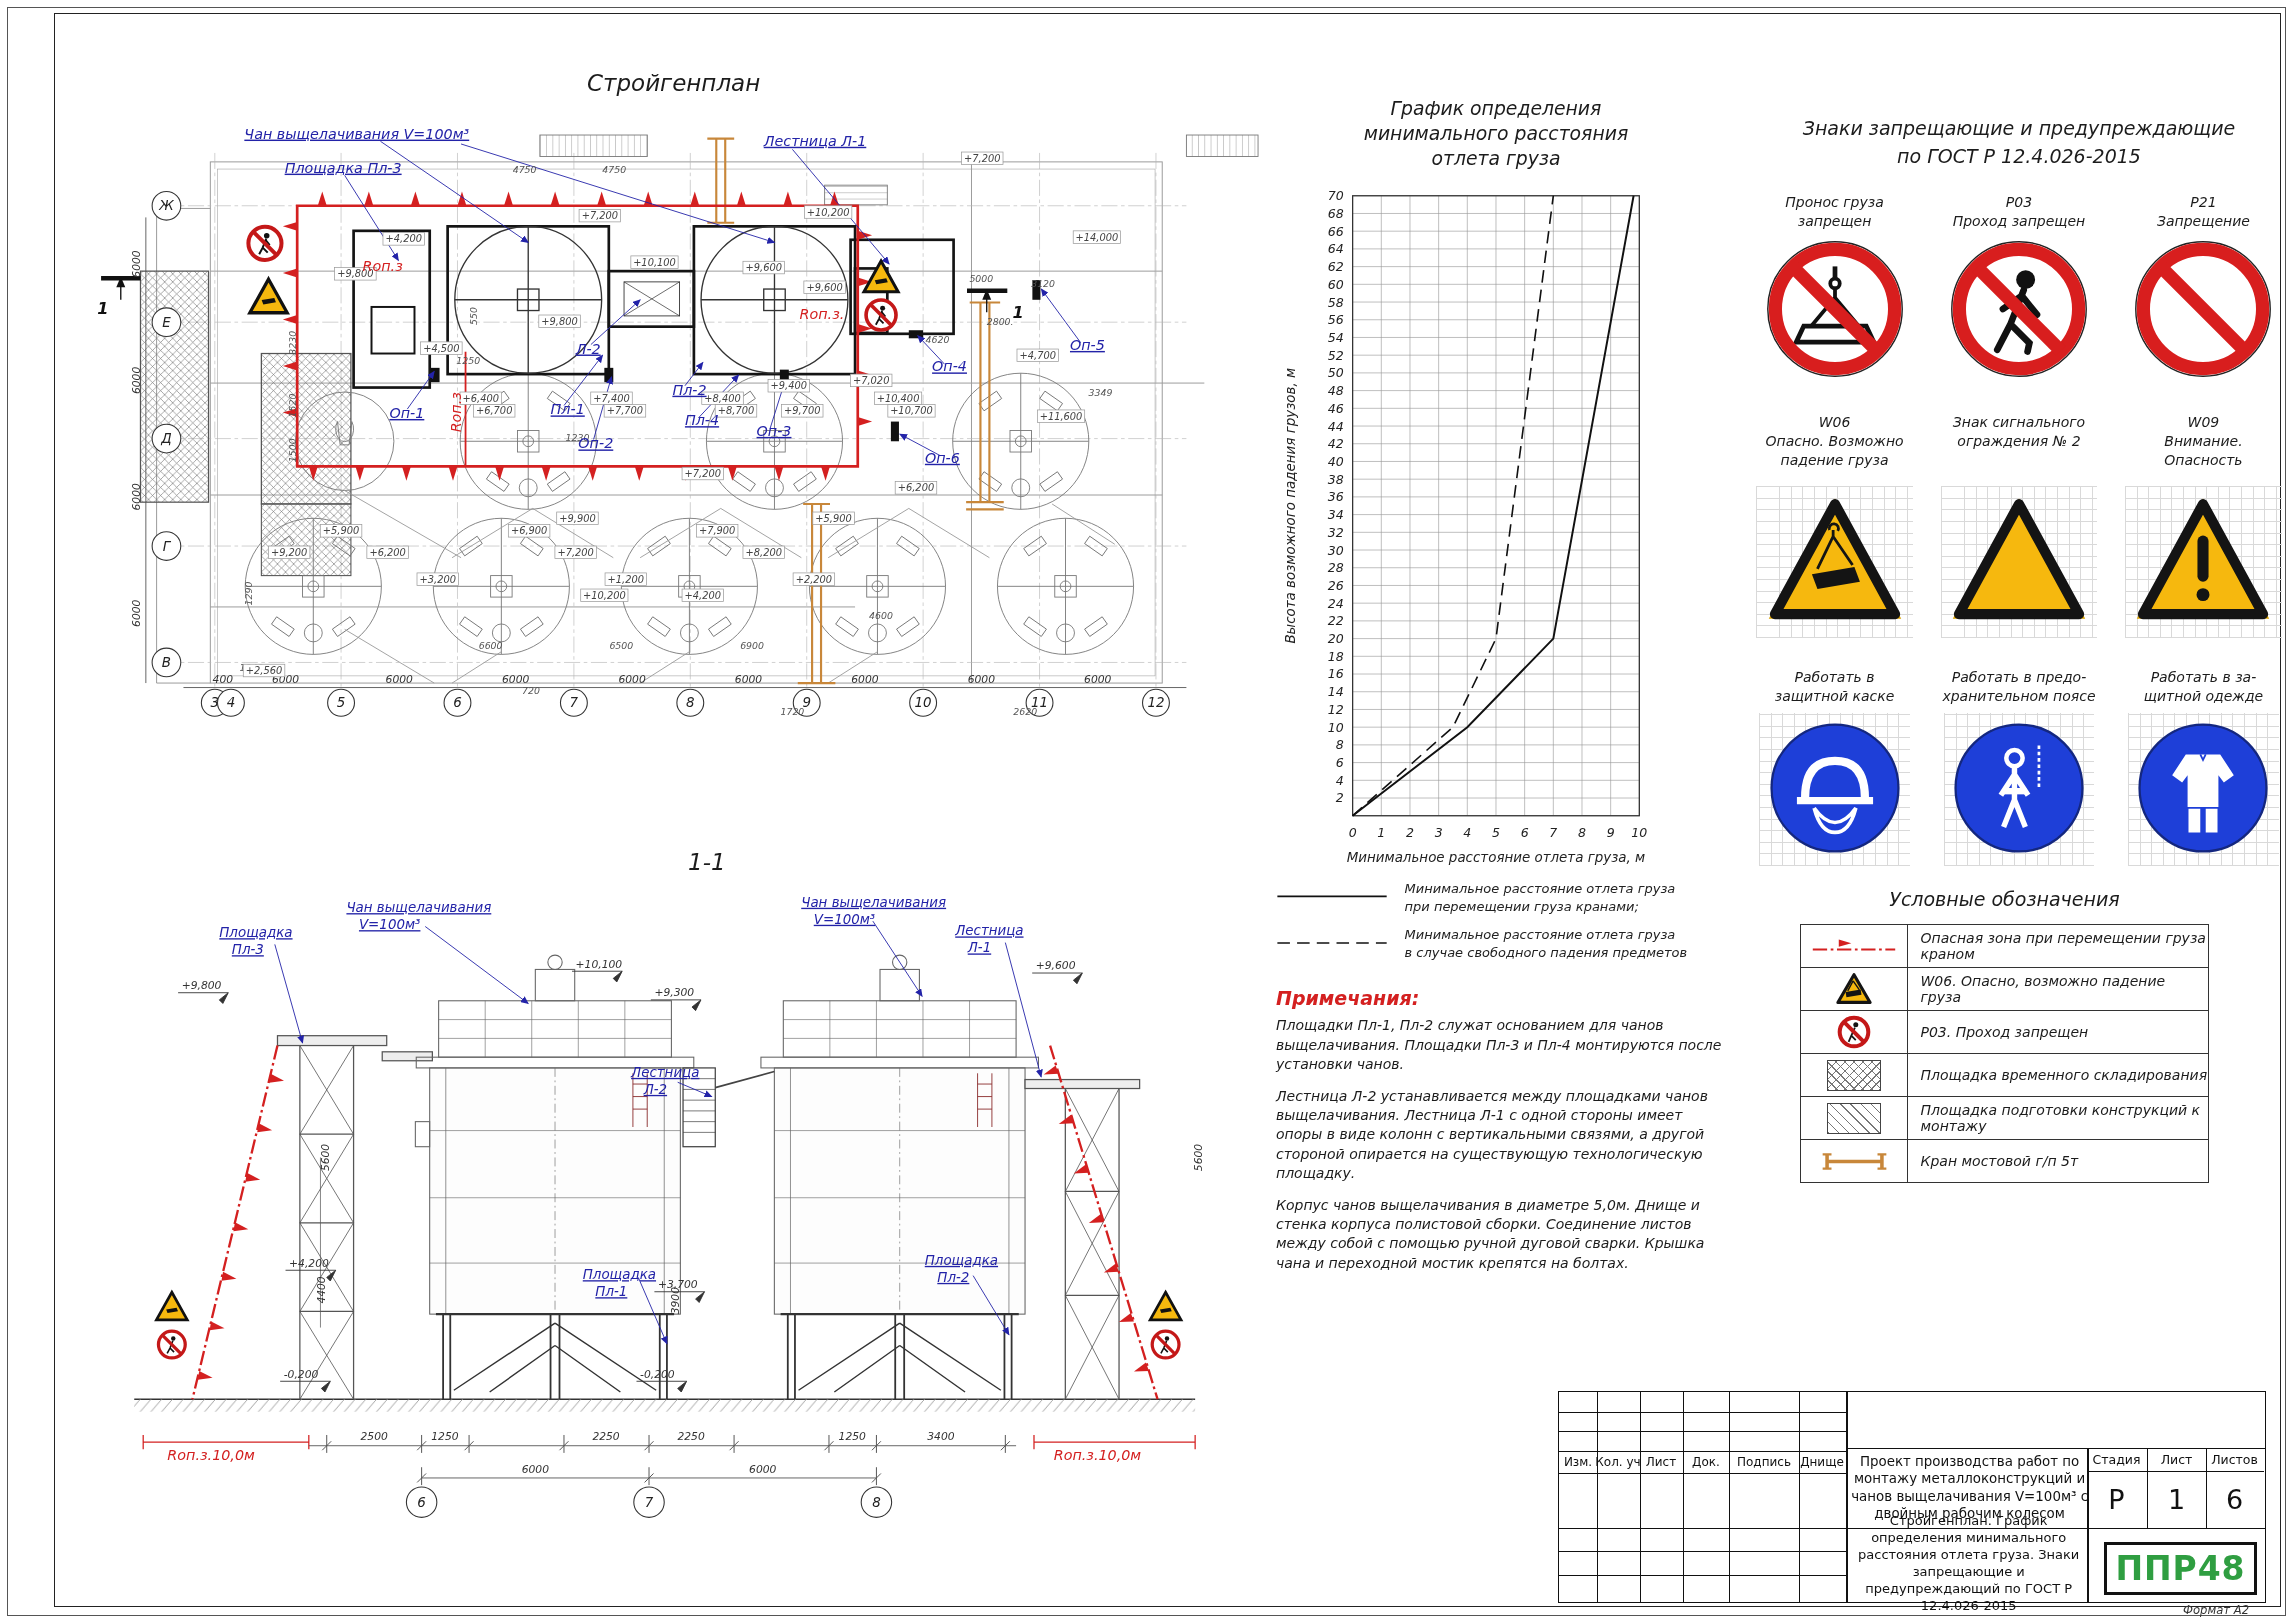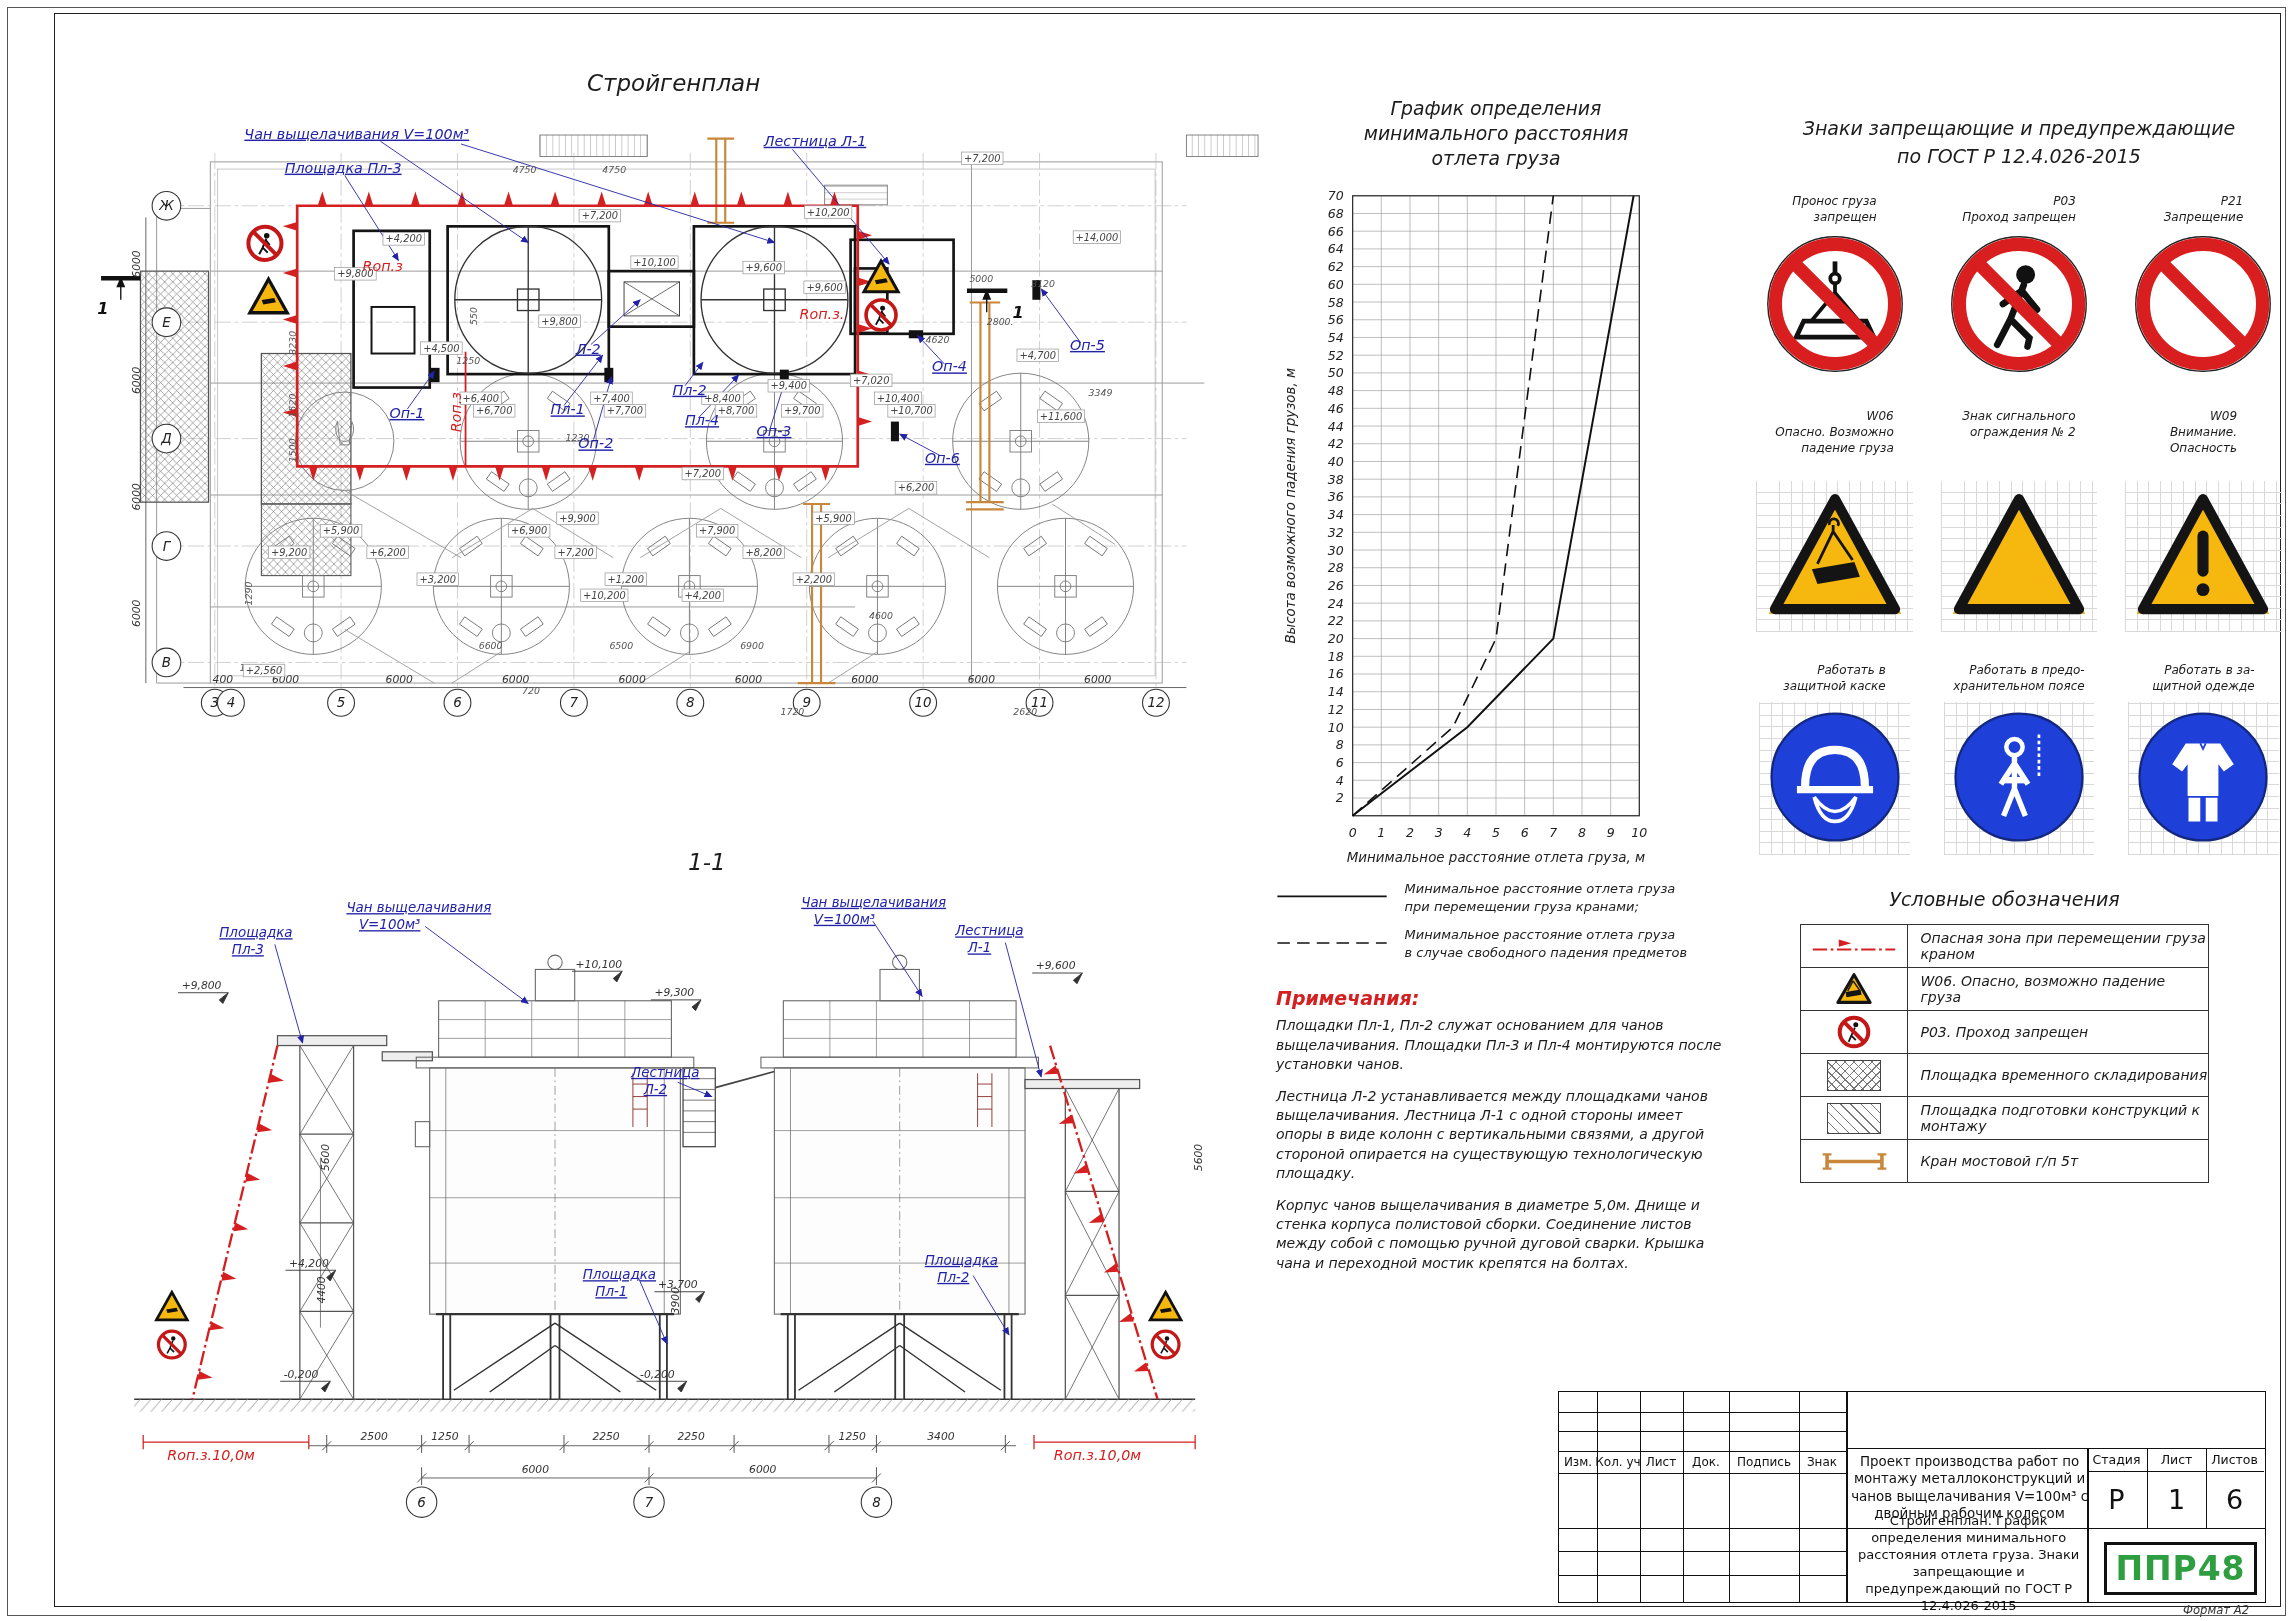--- a/index.html
+++ b/index.html
@@ -21,21 +21,21 @@
   
   .cTitle{font-size:21px;font-style:italic;fill:#1c1c1c;}
   .cTick{font-size:14px;font-style:italic;fill:#222;}
   .cAxis{font-size:15px;font-style:italic;fill:#222;}
   .cLeg{font-size:14.5px;font-style:italic;fill:#222;}
   
   #signs-panel{width:548px;}
   .signs-title{font-size:19px;font-style:italic;color:#1c1c1c;text-align:center;line-height:1.45;}
   .sign-grid{display:grid;grid-template-columns:repeat(3,1fr);column-gap:5.4px;margin-top:23px;}
   .sign-cell{display:flex;flex-direction:column;align-items:center;}
-  .sign-cap{font-size:12px;font-style:italic;color:#1c1c1c;text-align:right;line-height:1.35;margin-bottom:7.2px;}
+  .sign-cap{font-size:14px;font-style:italic;color:#1c1c1c;text-align:center;line-height:1.35;margin-bottom:7.2px;}
   .checker{background-image:repeating-linear-gradient(0deg,#d9d9d9 0 0.9px,transparent 0.9px 11.6px),
            repeating-linear-gradient(90deg,#d9d9d9 0 0.9px,transparent 0.9px 11.6px);padding:7.2px;}
   
   #legend-block{width:409px;}
   .legend-title{font-size:19px;font-style:italic;color:#1c1c1c;text-align:center;margin-bottom:14.3px;}
   .legend-table{border:1.4px solid #333;}
   .legend-row{display:flex;border-bottom:1.1px solid #333;height:42px;}
   .legend-row:last-child{border-bottom:none;}
   .legend-sym{width:106px;border-right:1.1px solid #333;display:flex;align-items:center;justify-content:center;}
   .legend-txt{flex:1;display:flex;align-items:center;padding-left:12.5px;font-size:14px;font-style:italic;color:#1c1c1c;}
@@ -945,17 +945,17 @@
     <div class="tb-cell" style="left:528px;top:79px;width:59px;height:56px;font-size:27px;">Р</div>
     <div class="tb-cell" style="left:588px;top:79px;width:59px;height:56px;font-size:27px;">1</div>
     <div class="tb-cell" style="left:647px;top:79px;width:57px;height:56px;font-size:27px;">6</div>
     <div class="tb-cell" style="left:288px;top:138px;width:238px;height:68px;font-size:13px;line-height:1.3;padding:0 2.7px;">Стройгенплан. График определения минимального расстояния отлета груза. Знаки запрещающие и предупреждающий по ГОСТ Р 12.4.026-2015</div>
     <div class="tb-logo">ППР48</div>
   <div class="tb-cell" style="left: -8px; top: 59px; width: 54px; height: 21.5px; font-size: 12px;">Изм.</div>
       <div class="tb-cell" style="left: 32px; top: 59px; width: 54px; height: 21.5px; font-size: 12px;">Кол. уч</div>
       <div class="tb-cell" style="left: 75px; top: 59px; width: 54px; height: 21.5px; font-size: 12px;">Лист</div>
       <div class="tb-cell" style="left: 120px; top: 59px; width: 54px; height: 21.5px; font-size: 12px;">Док.</div>
       <div class="tb-cell" style="left: 178px; top: 59px; width: 54px; height: 21.5px; font-size: 12px;">Подпись</div>
-      <div class="tb-cell" style="left: 236px; top: 59px; width: 54px; height: 21.5px; font-size: 12px;">Знак</div>
+      <div class="tb-cell" style="left: 236px; top: 59px; width: 54px; height: 21.5px; font-size: 12px;">Днище</div>
     </div>
   <div class="abs format-note" style="left:2183px;top:1603px;">Формат А2</div>
 </div>
 
 
 </body></html>

